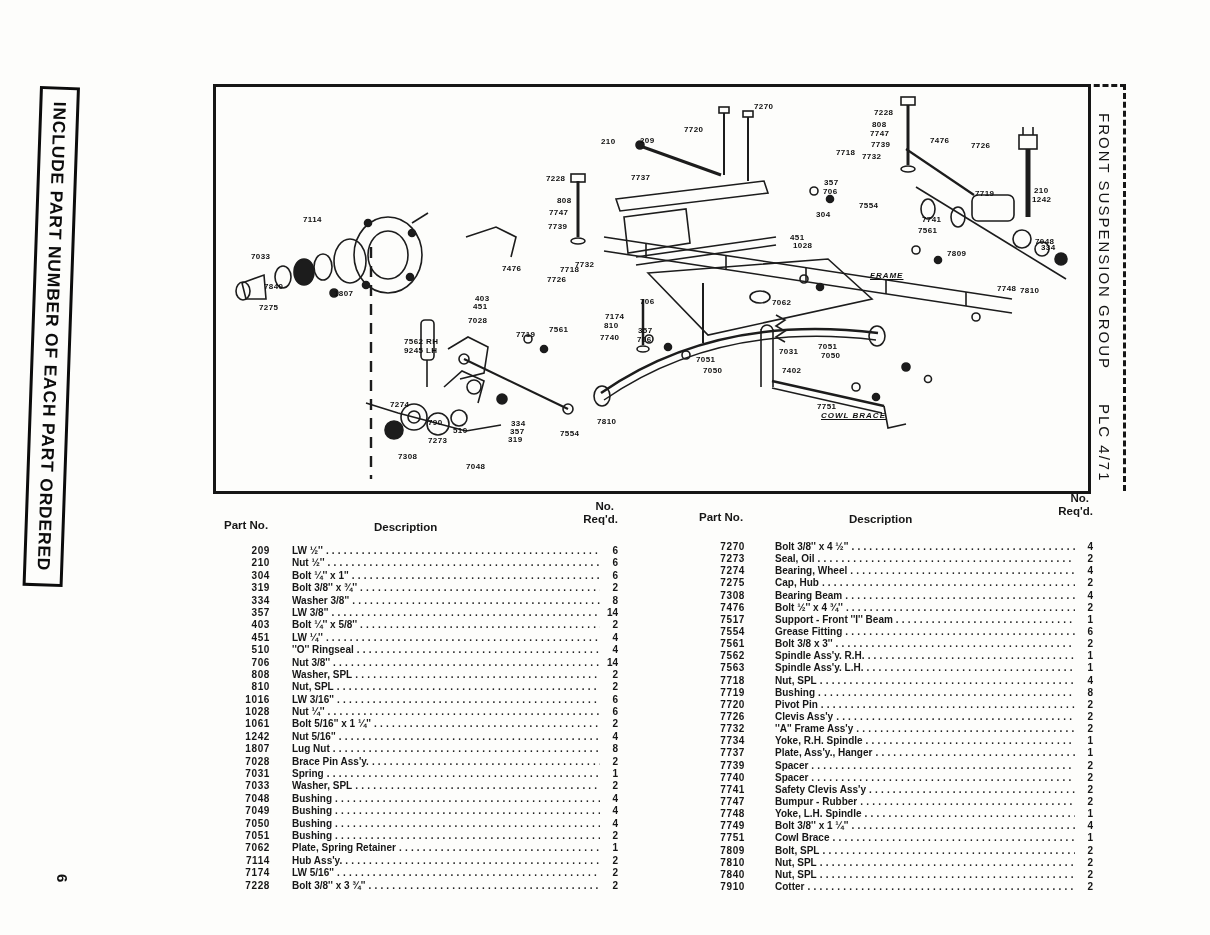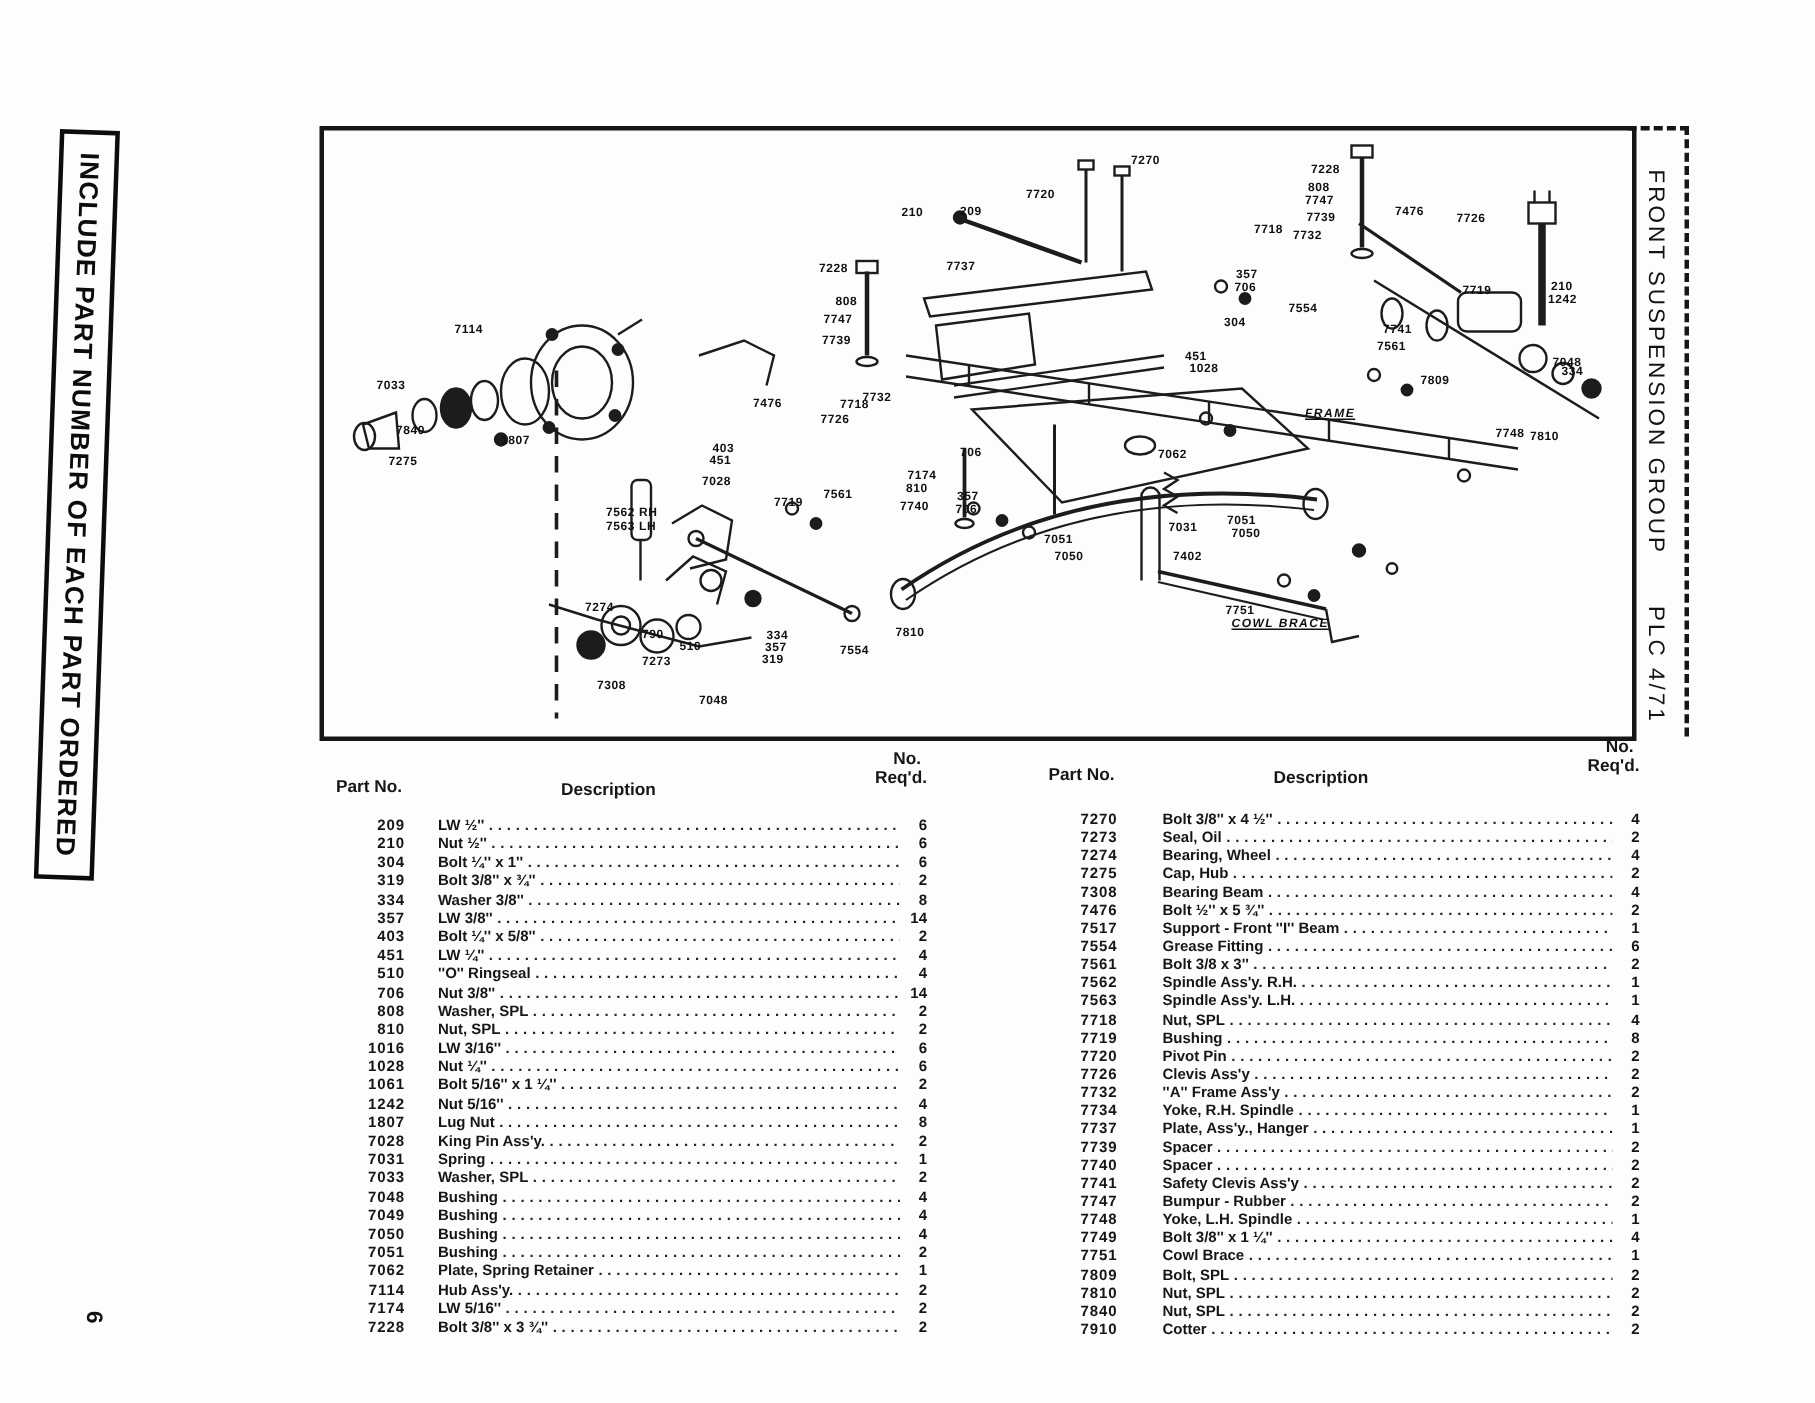--- a/index.html
+++ b/index.html
@@ -224,21 +224,21 @@
         <span class="callout" style="left: 286px; top: 182px;">7476</span>
         <span class="callout" style="left: 344px; top: 183px;">7718</span>
         <span class="callout" style="left: 359px; top: 178px;">7732</span>
         <span class="callout" style="left: 331px; top: 193px;">7726</span>
         <span class="callout" style="left: 259px; top: 212px;">403</span>
         <span class="callout" style="left: 257px; top: 220px;">451</span>
         <span class="callout" style="left: 252px; top: 234px;">7028</span>
         <span class="callout" style="left: 300px; top: 248px;">7719</span>
         <span class="callout" style="left: 333px; top: 243px;">7561</span>
         <span class="callout" style="left: 188px; top: 255px;">7562 RH
-7563 LH</span>
+9245 LH</span>
         <span class="callout" style="left: 424px; top: 215px;">706</span>
         <span class="callout" style="left: 389px; top: 230px;">7174</span>
         <span class="callout" style="left: 388px; top: 239px;">810</span>
         <span class="callout" style="left: 422px; top: 244px;">357</span>
         <span class="callout" style="left: 421px; top: 253px;">706</span>
         <span class="callout" style="left: 384px; top: 251px;">7740</span>
         <span class="callout" style="left: 556px; top: 216px;">7062</span>
         <span class="callout" style="left: 174px; top: 318px;">7274</span>
         <span class="callout" style="left: 212px; top: 336px;">790</span>
         <span class="callout" style="left: 237px; top: 344px;">510</span>
@@ -371,21 +371,21 @@
           <span class="pq">4</span>
         </div>
         <div class="prow">
           <span class="pn">1807</span>
           <span class="pd">Lug Nut</span>
           <span class="pl">..............................................................................................................</span>
           <span class="pq">8</span>
         </div>
         <div class="prow">
           <span class="pn">7028</span>
-          <span class="pd">King Pin Ass'y.</span>
+          <span class="pd">Brace Pin Ass'y.</span>
           <span class="pl">..............................................................................................................</span>
           <span class="pq">2</span>
         </div>
         <div class="prow">
           <span class="pn">7031</span>
           <span class="pd">Spring</span>
           <span class="pl">..............................................................................................................</span>
           <span class="pq">1</span>
         </div>
         <div class="prow">
@@ -478,21 +478,21 @@
           <span class="pq">2</span>
         </div>
         <div class="prow">
           <span class="pn">7308</span>
           <span class="pd">Bearing Beam</span>
           <span class="pl">..............................................................................................................</span>
           <span class="pq">4</span>
         </div>
         <div class="prow">
           <span class="pn">7476</span>
-          <span class="pd">Bolt ½'' x 5 ¾''</span>
+          <span class="pd">Bolt ½'' x 4 ¾''</span>
           <span class="pl">..............................................................................................................</span>
           <span class="pq">2</span>
         </div>
         <div class="prow">
           <span class="pn">7517</span>
           <span class="pd">Support - Front ''I'' Beam</span>
           <span class="pl">..............................................................................................................</span>
           <span class="pq">1</span>
         </div>
         <div class="prow">

